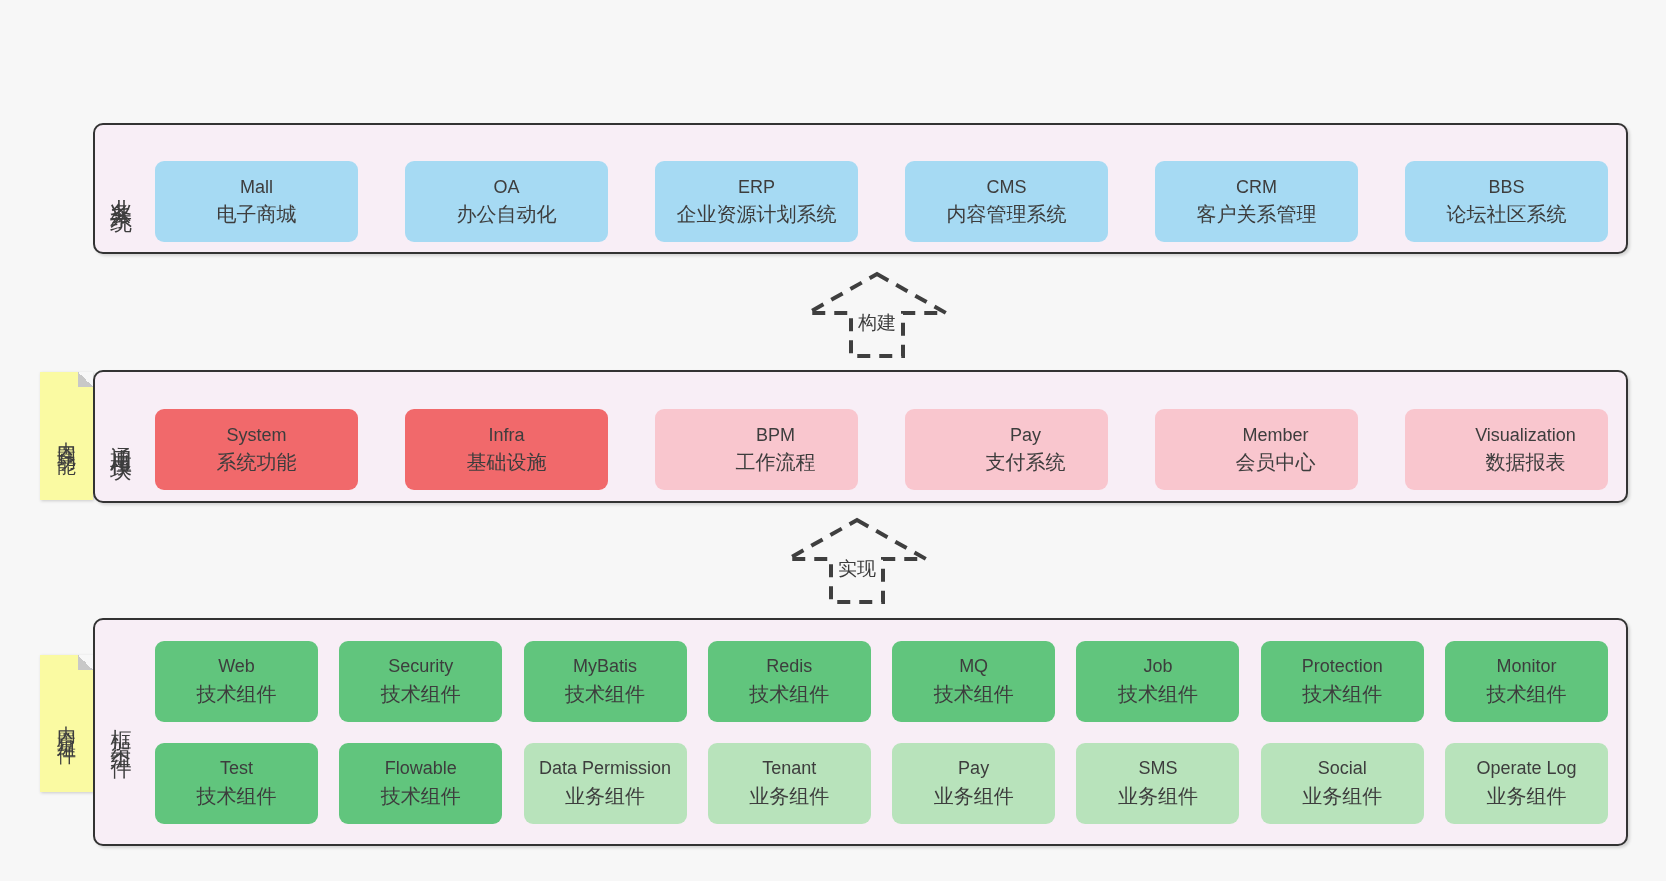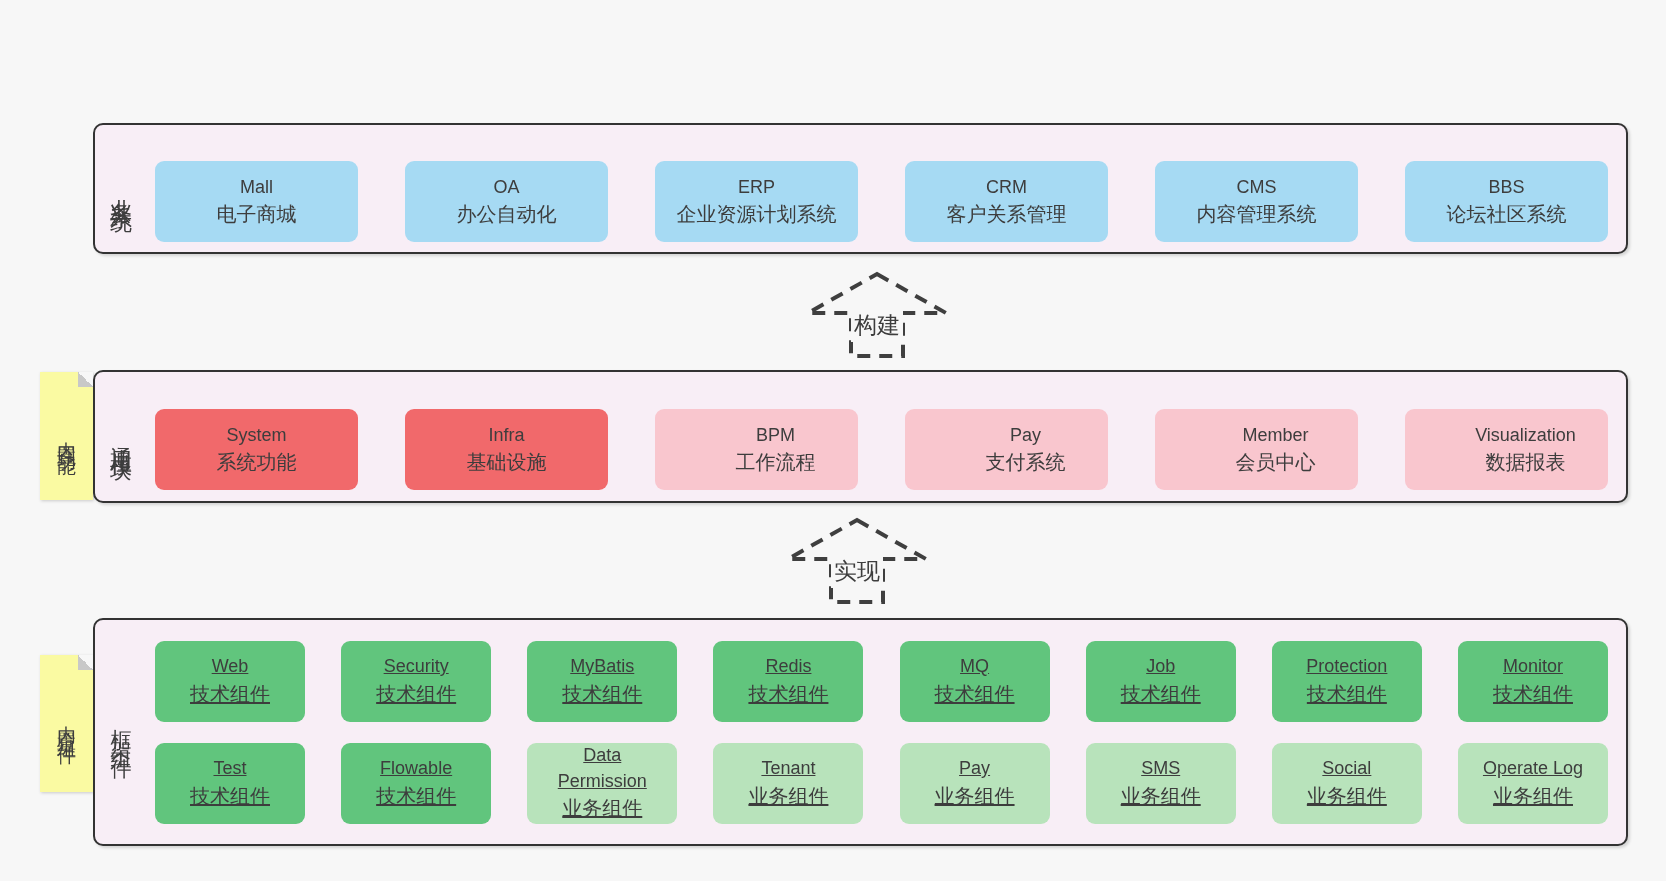--- a/index.html
+++ b/index.html
@@ -40,21 +40,21 @@
     display:flex;flex-direction:column;justify-content:center;gap:21px;
   }
   .box-row{display:flex;justify-content:space-between;align-items:center;}
   .box{
     height:81px;border-radius:9px;
     display:flex;flex-direction:column;align-items:center;justify-content:center;
     text-align:center;padding:0 10px;box-sizing:border-box;
     line-height:1.42;
   }
   .layer-1 .box,.layer-2 .box{width:203px;margin-top:26px;}
-  .layer-3 .box{width:150px;text-decoration:underline;}
+  .layer-3 .box{width:163px;}
   .box-name{font-size:18px;}
   .box-desc{font-size:20px;}
   .v-blue{background:var(--blue);}
   .v-red{background:var(--red);}
   .v-pink{background:var(--pink);padding-left:48px;}
   .v-green{background:var(--green);}
   .v-green-light{background:var(--green-light);}
   
   .note{
     position:absolute;left:40px;width:53px;background:var(--yellow);
@@ -78,21 +78,21 @@
   .arrow-1{left:805px;top:271px;}
   .arrow-2{left:785px;top:517px;}
   .arrow svg{position:absolute;inset:0;width:100%;height:100%;}
   .arrow polygon{
     fill:none;stroke:var(--arrow);stroke-width:4;
     stroke-dasharray:13 9;stroke-linejoin:miter;
   }
   .arrow-label{
     position:absolute;left:50%;top:38px;transform:translateX(-50%);
     background:var(--page-bg);padding:1px 3px;
-    font-size:23px;color:var(--text);white-space:nowrap;
+    font-size:19px;color:var(--text);white-space:nowrap;
   }
 </style>
 </head>
 <body>
 
 <section class="layer layer-1">
   <div class="side-label">业务系统</div>
   <div class="rows">
       <div class="box-row">
         <div class="box v-blue">
@@ -101,26 +101,26 @@
         </div>
         <div class="box v-blue">
           <span class="box-name">OA</span>
           <span class="box-desc">办公自动化</span>
         </div>
         <div class="box v-blue">
           <span class="box-name">ERP</span>
           <span class="box-desc">企业资源计划系统</span>
         </div>
         <div class="box v-blue">
+          <span class="box-name">CMS</span>
+          <span class="box-desc">内容管理系统</span>
+        </div>
+        <div class="box v-blue">
           <span class="box-name">CRM</span>
           <span class="box-desc">客户关系管理</span>
-        </div>
-        <div class="box v-blue">
-          <span class="box-name">CMS</span>
-          <span class="box-desc">内容管理系统</span>
         </div>
         <div class="box v-blue">
           <span class="box-name">BBS</span>
           <span class="box-desc">论坛社区系统</span>
         </div>
       </div>
     </div>
 </section>
 
 <div class="arrow arrow-1">

